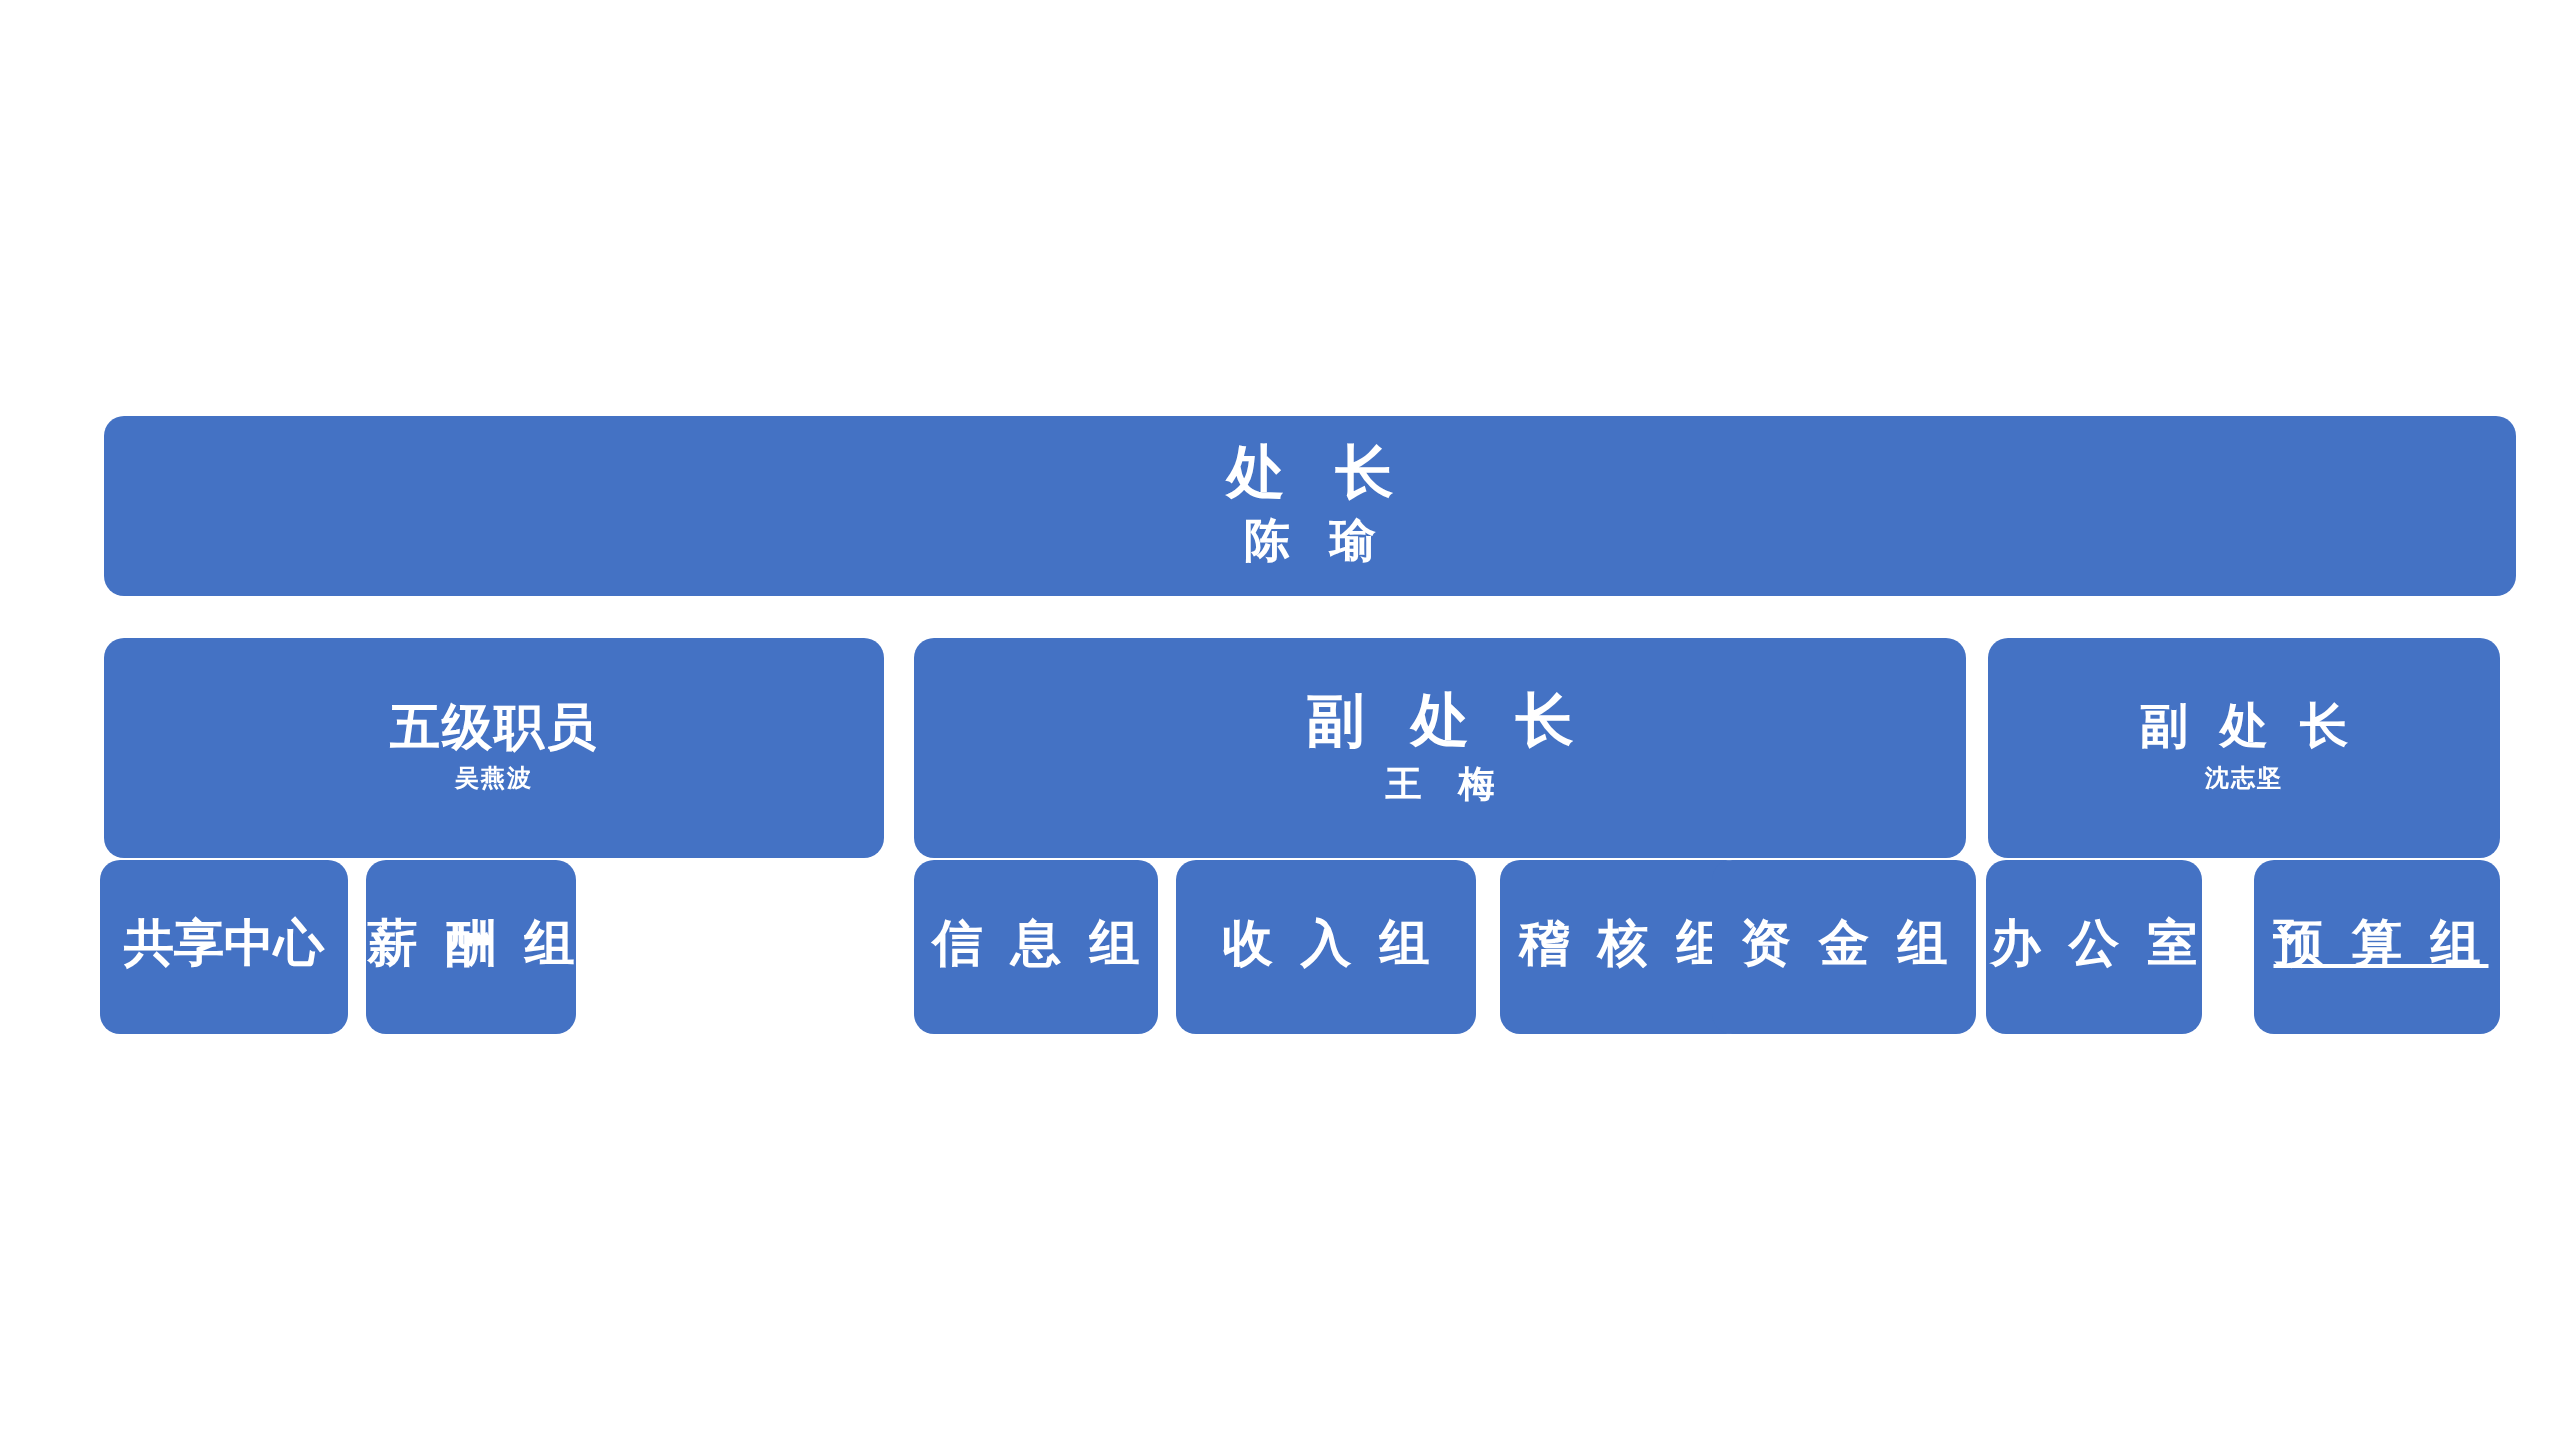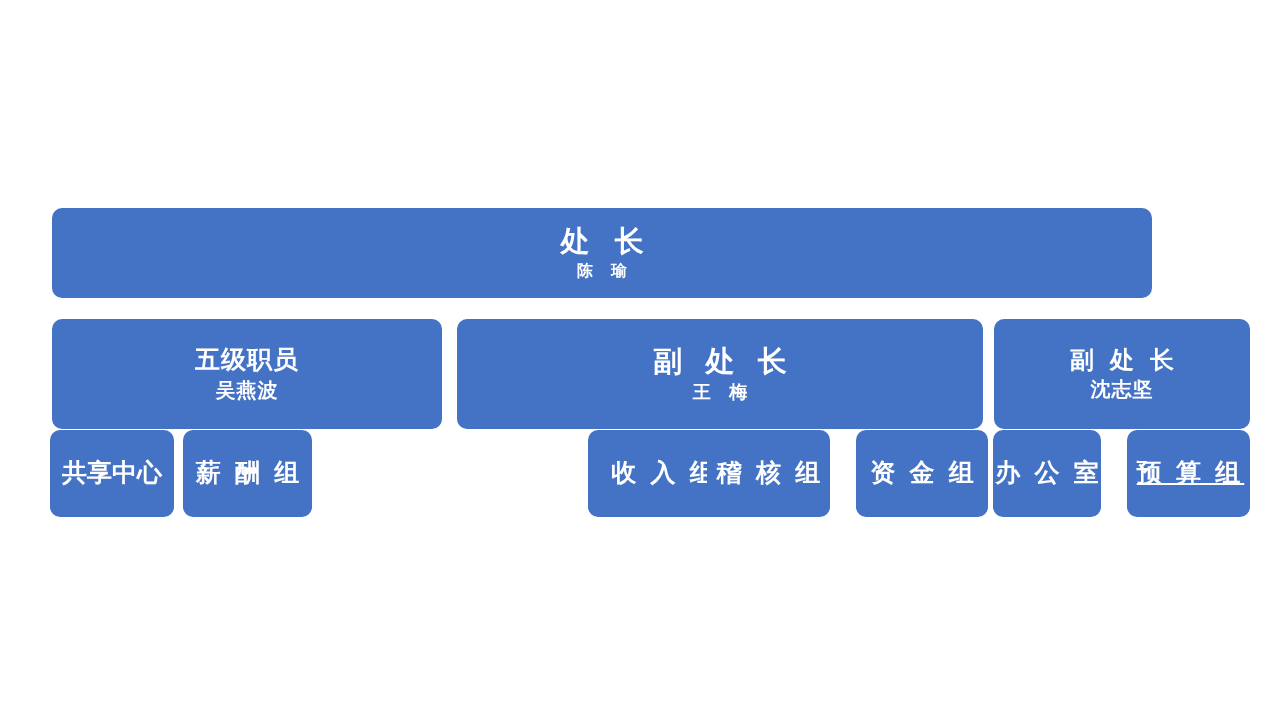--- a/index.html
+++ b/index.html
@@ -39,46 +39,46 @@
   .node .person {
     font-weight: bold;
     white-space: nowrap;
     margin-top: 2px;
   }
 
   
   .row1 {
     left: 52px;
     top: 208px;
-    width: 1100px;
+    width: 1206px;
     height: 90px;
   }
   .row1 .title {
     font-size: 29px;
     letter-spacing: 9px;
     text-indent: 9px;
   }
   .row1 .person {
-    font-size: 16px;
+    font-size: 23px;
     letter-spacing: 7px;
     text-indent: 7px;
     margin-top: 4px;
   }
 
   
   .row2 {
     top: 319px;
     height: 110px;
   }
   .row2 .title {
     font-weight: bold;
     white-space: nowrap;
   }
   .row2 .person {
-    font-size: 20px;
+    font-size: 12px;
     margin-top: 4px;
   }
   .r2a { left: 52px;  width: 390px; }
   .r2b { left: 457px; width: 526px; }
   .r2c { left: 994px; width: 256px; }
 
   .r2a .title  { font-size: 25px; letter-spacing: 1px; }
   .r2a .person { letter-spacing: 1px; }
   .r2b .title  { font-size: 29px; letter-spacing: 8px; text-indent: 8px; }
   .r2b .person { font-size: 18px; letter-spacing: 7px; text-indent: 7px; }
@@ -93,25 +93,25 @@
   .row3 .title {
     font-size: 25px;
     letter-spacing: 4px;
     text-indent: 4px;
   }
   .row3 .title.tight {
     letter-spacing: 0px;
     text-indent: 0px;
   }
   .t1 { left: 50px;   width: 124px; }
-  .t2 { left: 183px;  width: 129px; }
+  .t2 { left: 183px;  width: 105px; }
   .t3 { left: 318px;  width: 124px; }
   .t4 { left: 457px;  width: 122px; }
   .t5 { left: 588px;  width: 150px; }
-  .t6 { left: 707px;  width: 123px; }
+  .t6 { left: 750px;  width: 123px; }
   .t7 { left: 856px;  width: 132px; }
   .t8 { left: 993px;  width: 108px; }
   .t9 { left: 1127px; width: 123px; }
 </style>
 </head>
 <body style="background: rgb(255, 255, 255);">
 
 <div id="chart">
 
   <div class="node row1" style="background: rgb(68, 114, 196); color: rgb(255, 255, 255);">
@@ -133,20 +133,23 @@
     <div class="title">副 处 长</div>
     <div class="person">沈志坚</div>
   </div>
 
   <div class="node row3 t1" style="background: rgb(68, 114, 196); color: rgb(255, 255, 255);">
     <div class="title tight">共享中心</div>
   </div>
   <div class="node row3 t2" style="background: rgb(68, 114, 196); color: rgb(255, 255, 255);">
     <div class="title">薪 酬 组</div>
   </div>
+  <div class="node row3 t4" style="background: rgb(68, 114, 196); color: rgb(255, 255, 255);">
+    <div class="title">信 息 组</div>
+  </div>
   <div class="node row3 t5" style="background: rgb(68, 114, 196); color: rgb(255, 255, 255);">
     <div class="title">收 入 组</div>
   </div>
   <div class="node row3 t6" style="background: rgb(68, 114, 196); color: rgb(255, 255, 255);">
     <div class="title">稽 核 组</div>
   </div>
   <div class="node row3 t7" style="background: rgb(68, 114, 196); color: rgb(255, 255, 255);">
     <div class="title">资 金 组</div>
   </div>
   <div class="node row3 t8" style="background: rgb(68, 114, 196); color: rgb(255, 255, 255);">

